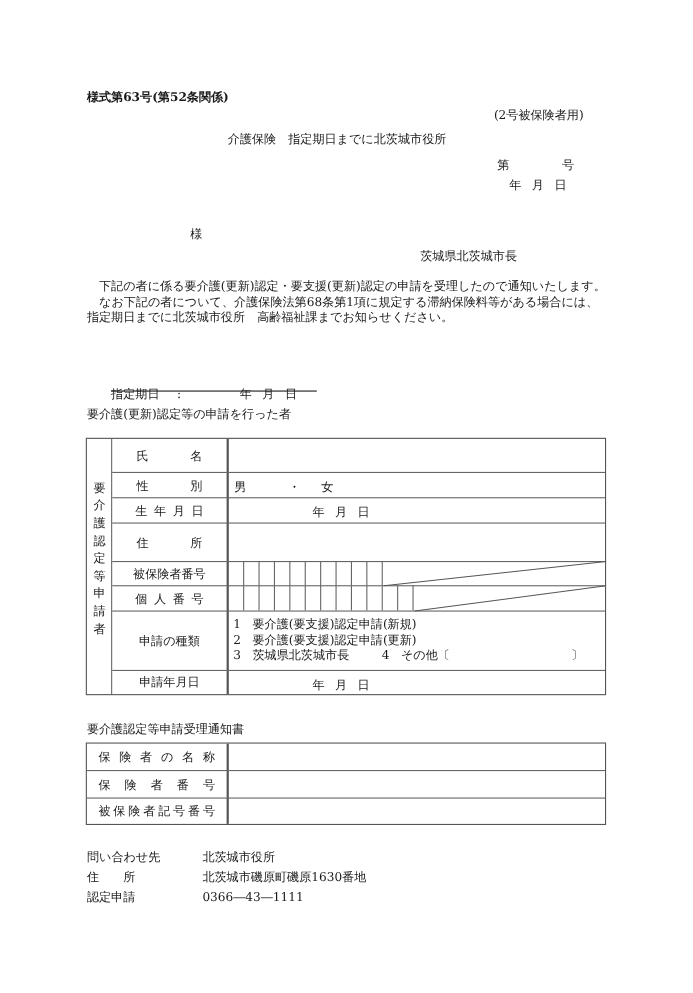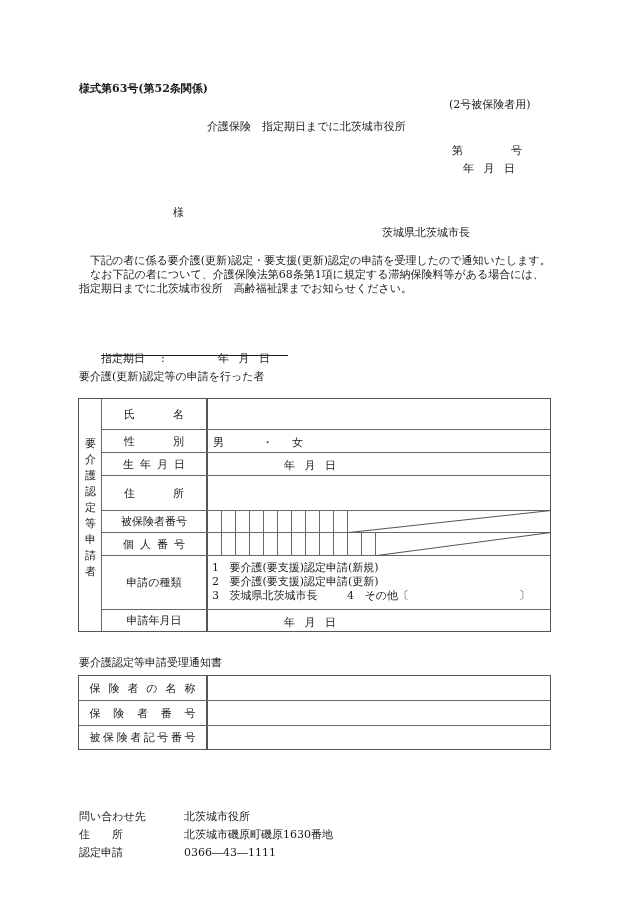--- a/index.html
+++ b/index.html
@@ -33,21 +33,21 @@
   .vertical-label { position: absolute; left: 0; width: 23px; top: 37px; text-align: center; line-height: 16px; font-size: 11px; }
   .vertical-label span { display: block; }
   .diag { position: absolute; left: 0; top: 0; }
   .options { position: absolute; left: 213px; top: 160px; line-height: 14px; }
   .options div { white-space: nowrap; }
   .options .num { display: inline-block; width: 14px; }
 
   
   .t2 { position: absolute; left: 78px; top: 675px; width: 473px; height: 75px; border: 1px solid #555; box-sizing: border-box; }
 
-  .contact { position: absolute; left: 79px; top: 771px; line-height: 18px; margin-top: 37px; }
+  .contact { position: absolute; left: 79px; top: 771px; line-height: 18px; }
   .contact .row { display: flex; }
   .contact .k { width: 105px; }
 </style>
 </head>
 <body>
 
 <div class="abs form-id">様式第63号(第52条関係)</div>
 <div class="abs applicability">(2号被保険者用)</div>
 <div class="abs doc-title">介護保険　指定期日までに北茨城市役所</div>
 <div class="abs doc-no-prefix">第</div>

